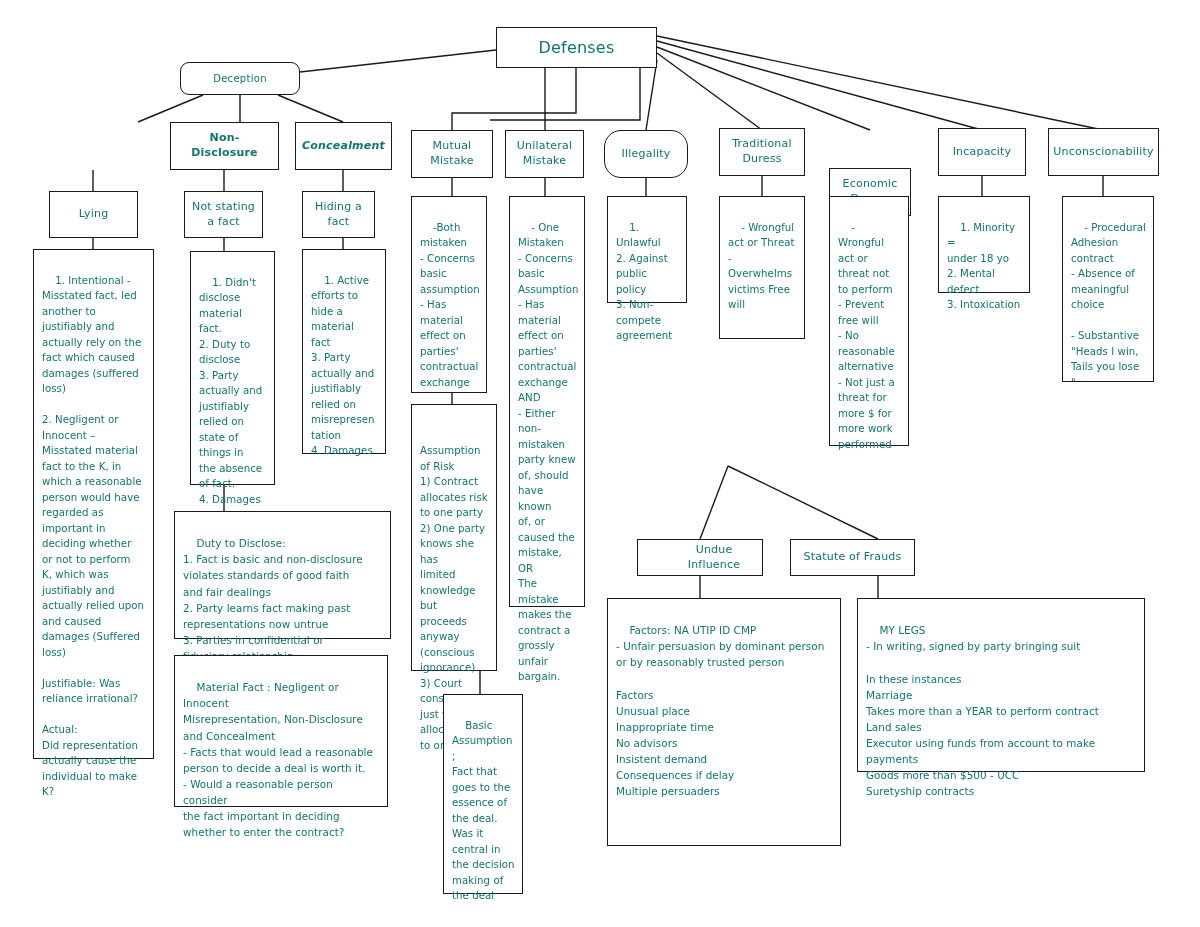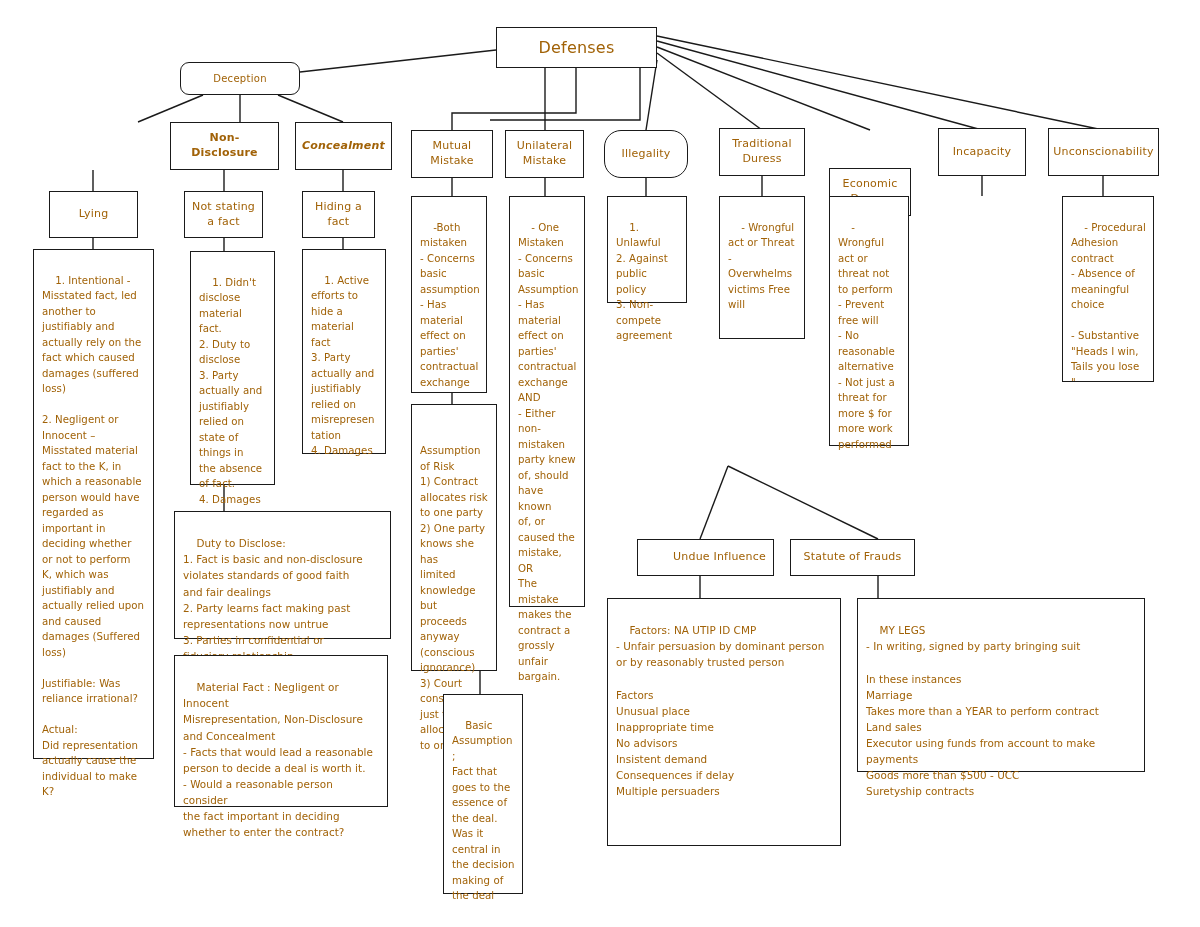--- a/index.html
+++ b/index.html
@@ -23,21 +23,21 @@
     top: 0;
     width: 1200px;
     height: 927px;
     pointer-events: none;
   }
   .node {
     position: absolute;
     box-sizing: border-box;
     border: 1.4px solid #1a1a1a;
     background: #ffffff;
-    color: #a16207;
+    color: #0f766e;
     display: flex;
     align-items: center;
     justify-content: center;
     text-align: center;
     font-size: 11.5px;
     line-height: 1.35;
     letter-spacing: 0.2px;
     padding: 3px 4px;
     z-index: 2;
   }
@@ -377,38 +377,45 @@
 - Not just a
 threat for
 more $ for
 more work
 performed</span>
   </div>
 
   <div class="node mid" style="left:938px; top:128px; width:88px; height:48px;">
     <span>Incapacity</span>
   </div>
+  <div class="node detail" style="left:938px; top:196px; width:92px; height:97px;">
+    <span>1. Minority =
+under 18 yo
+2. Mental
+defect
+3. Intoxication</span>
+  </div>
 
   <div class="node mid" style="left:1048px; top:128px; width:111px; height:48px;">
     <span>Unconscionability</span>
   </div>
   <div class="node detail" style="left:1062px; top:196px; width:92px; height:186px;">
     <span>- Procedural
 Adhesion
 contract
 - Absence of
 meaningful
 choice
 
 - Substantive
 "Heads I win,
 Tails you lose "</span>
   </div>
 
-  <div class="node mid" style="left:637px; top:539px; width:137px; height:37px;padding-left:32px;">
+  <div class="node mid" style="left:637px; top:539px; width:126px; height:37px;padding-left:32px;">
     <span>Undue Influence</span>
   </div>
   <div class="node detail wide" style="left:607px; top:598px; width:234px; height:248px;">
     <span>Factors: NA UTIP ID CMP
 - Unfair persuasion by dominant person
 or by reasonably trusted person
 
 Factors
 Unusual place
 Inappropriate time

